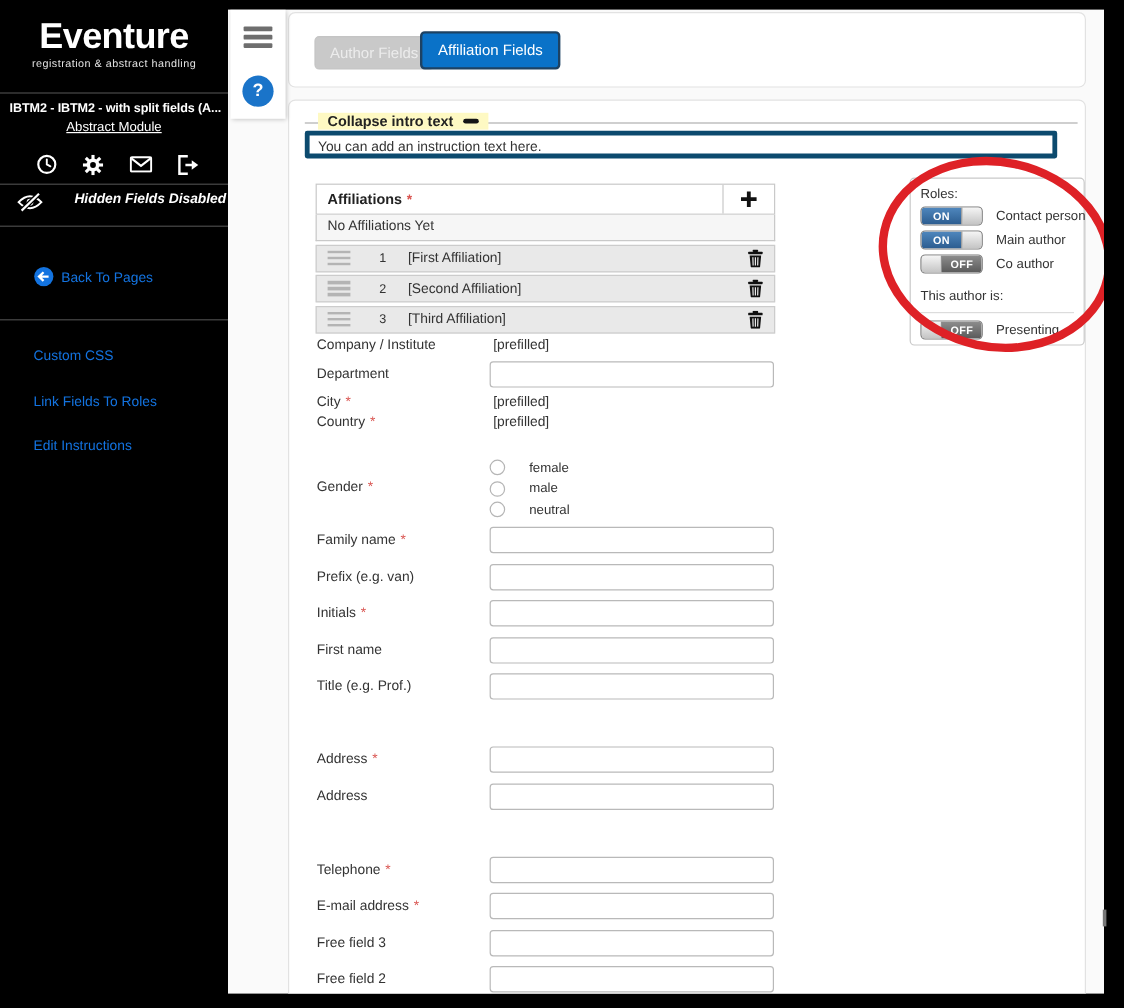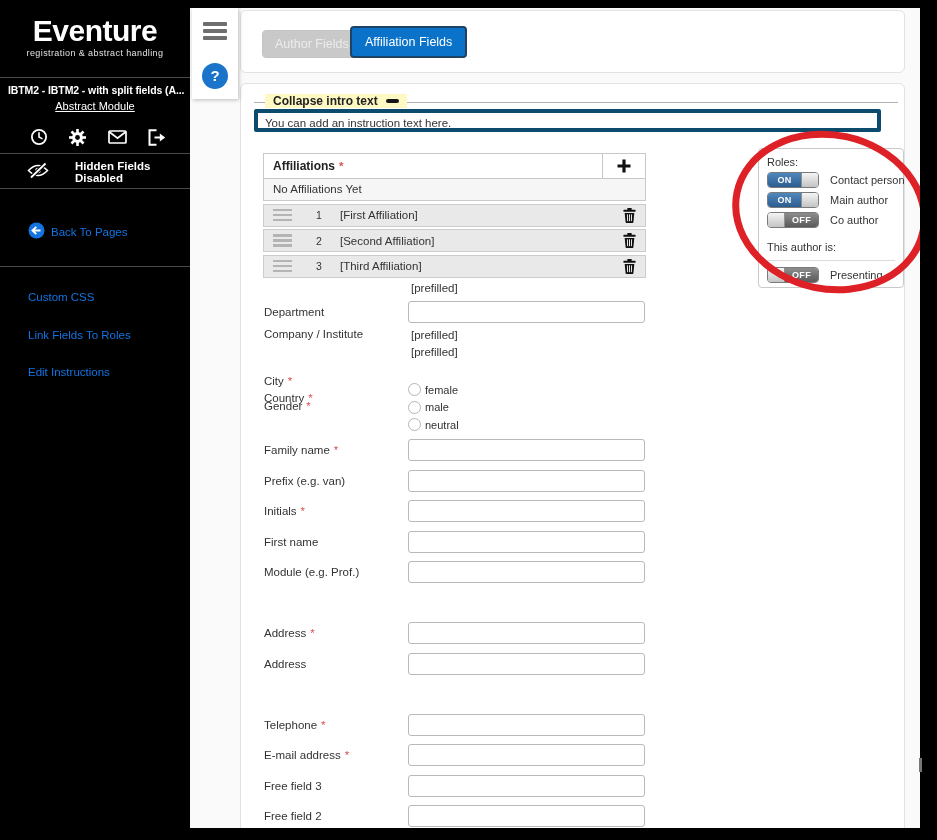--- a/index.html
+++ b/index.html
@@ -8,21 +8,21 @@
 
   
   #sidebar { position:absolute; left:0; top:0; width:190px; height:840px; background:#000; z-index:5; }
   .logo-title { position:absolute; top:14px; left:0; width:100%; text-align:center; color:#fff; font-size:30px; font-weight:bold; letter-spacing:-0.5px; }
   .logo-sub { position:absolute; top:48px; left:0; width:100%; text-align:center; color:#e2e2e2; font-size:9px; letter-spacing:0.4px; }
   .sb-divider { position:absolute; left:0; right:0; height:1px; background:#4a4a4a; }
   .event-title { position:absolute; top:84px; left:8px; right:0; color:#fff; font-size:10.5px; font-weight:bold; white-space:nowrap; overflow:hidden; letter-spacing:-0.1px; }
   .module-link { position:absolute; top:100px; left:0; width:100%; text-align:center; color:#fff; font-size:11px; text-decoration:underline; cursor:pointer; }
   .icon-row { position:absolute; top:127px; left:30px; right:24px; display:flex; justify-content:space-between; align-items:center; height:20px; }
   .icon-row span { display:inline-flex; cursor:pointer; }
-  .hidden-row { position:absolute; top:160px; left:0; right:0; height:24px; display:flex; align-items:center; padding-left:27px; cursor:pointer; }
+  .hidden-row { position:absolute; top:160px; left:0; right:0; height:24px; display:flex; align-items:flex-start; padding-left:14px; cursor:pointer;font-style:italic; }
   .hidden-row .hf-label { margin-left:26px; color:#fff; font-size:11.5px; font-weight:bold; }
   .back-link { position:absolute; top:222px; left:28px; display:flex; align-items:center; color:#1373e0; font-size:11.5px; cursor:pointer; }
   .back-link .bl-label { margin-left:6px; }
   .sb-link { position:absolute; left:28px; color:#1373e0; font-size:11.5px; cursor:pointer; }
 
   
   #content { position:absolute; left:190px; top:8px; width:730px; height:820px; background:#fafafa; overflow:hidden; }
 
   
   #toolstrip { position:absolute; left:2px; top:0; width:46px; height:91px; background:#fff; box-shadow:1px 1px 4px rgba(0,0,0,.25); z-index:6; }
@@ -70,30 +70,30 @@
   .toggle.off .t-state { background:linear-gradient(#8d8d8d,#5a5a5a); }
   .t-handle { width:17px; background:linear-gradient(#f5f5f5,#c4c4c4); flex-shrink:0; }
   .toggle.on .t-handle { border-left:1px solid #909090; }
   .toggle.off .t-handle { border-right:1px solid #909090; }
   .t-text { margin-left:11px; font-size:11px; color:#333; white-space:nowrap; }
 
   
   .frow { position:absolute; left:23px; width:622px; height:22px; }
   .frow.txt { height:16px; }
   .flabel { position:absolute; left:0; top:0; font-size:11.5px; color:#333; line-height:22px; white-space:nowrap; }
-  .frow.txt .flabel { line-height:16px;margin-top:46px; }
+  .frow.txt .flabel { line-height:16px; }
   .req { color:#d9534f; margin-left:4px; font-size:11.5px; }
   .fval { position:absolute; left:147px; top:0; font-size:11.5px; color:#333; line-height:16px; }
   .finput { position:absolute; left:144px; top:0; width:237px; height:22px; border:1px solid #b9b9b9; border-radius:3px; background:#fff; padding:0 5px; font-size:11.5px; color:#333; font-family:inherit; outline:none; }
   .frow-gender { height:52px; }
   .frow-gender .flabel { top:18px; line-height:14px; }
   .radio-col { position:absolute; left:144px; top:0; }
   .radio-row { display:flex; align-items:center; height:17.5px; }
   .radio { width:13px; height:13px; border:1px solid #b5b5b5; border-radius:50%; background:#fff; cursor:pointer; flex-shrink:0; }
-  .rlabel { margin-left:4px; font-size:11px; color:#333; }
+  .rlabel { margin-left:20px; font-size:11px; color:#333; }
 
   
   .annotation { position:absolute; left:0; top:0; z-index:50; pointer-events:none; }
 
   .scroll-speck { position:absolute; left:919px; top:758px; width:3px; height:14px; background:#777; z-index:6; }
 </style>
 </head>
 <body>
 
 <aside id="sidebar">
@@ -338,21 +338,21 @@
     </div>
     <div class="frow" style="top:416px">
       <label class="flabel"><span>Initials</span><span class="req">*</span></label>
       <input class="finput" value="" style="">
     </div>
     <div class="frow" style="top:447px">
       <label class="flabel"><span>First name</span></label>
       <input class="finput" value="" style="">
     </div>
     <div class="frow" style="top:477px">
-      <label class="flabel"><span>Module (e.g. Prof.)</span></label>
+      <label class="flabel"><span>Title (e.g. Prof.)</span></label>
       <input class="finput" value="" style="">
     </div>
     <div class="frow" style="top:538px">
       <label class="flabel"><span>Address</span><span class="req">*</span></label>
       <input class="finput" value="" style="">
     </div>
     <div class="frow" style="top:569px">
       <label class="flabel"><span>Address</span></label>
       <input class="finput" value="" style="">
     </div>

